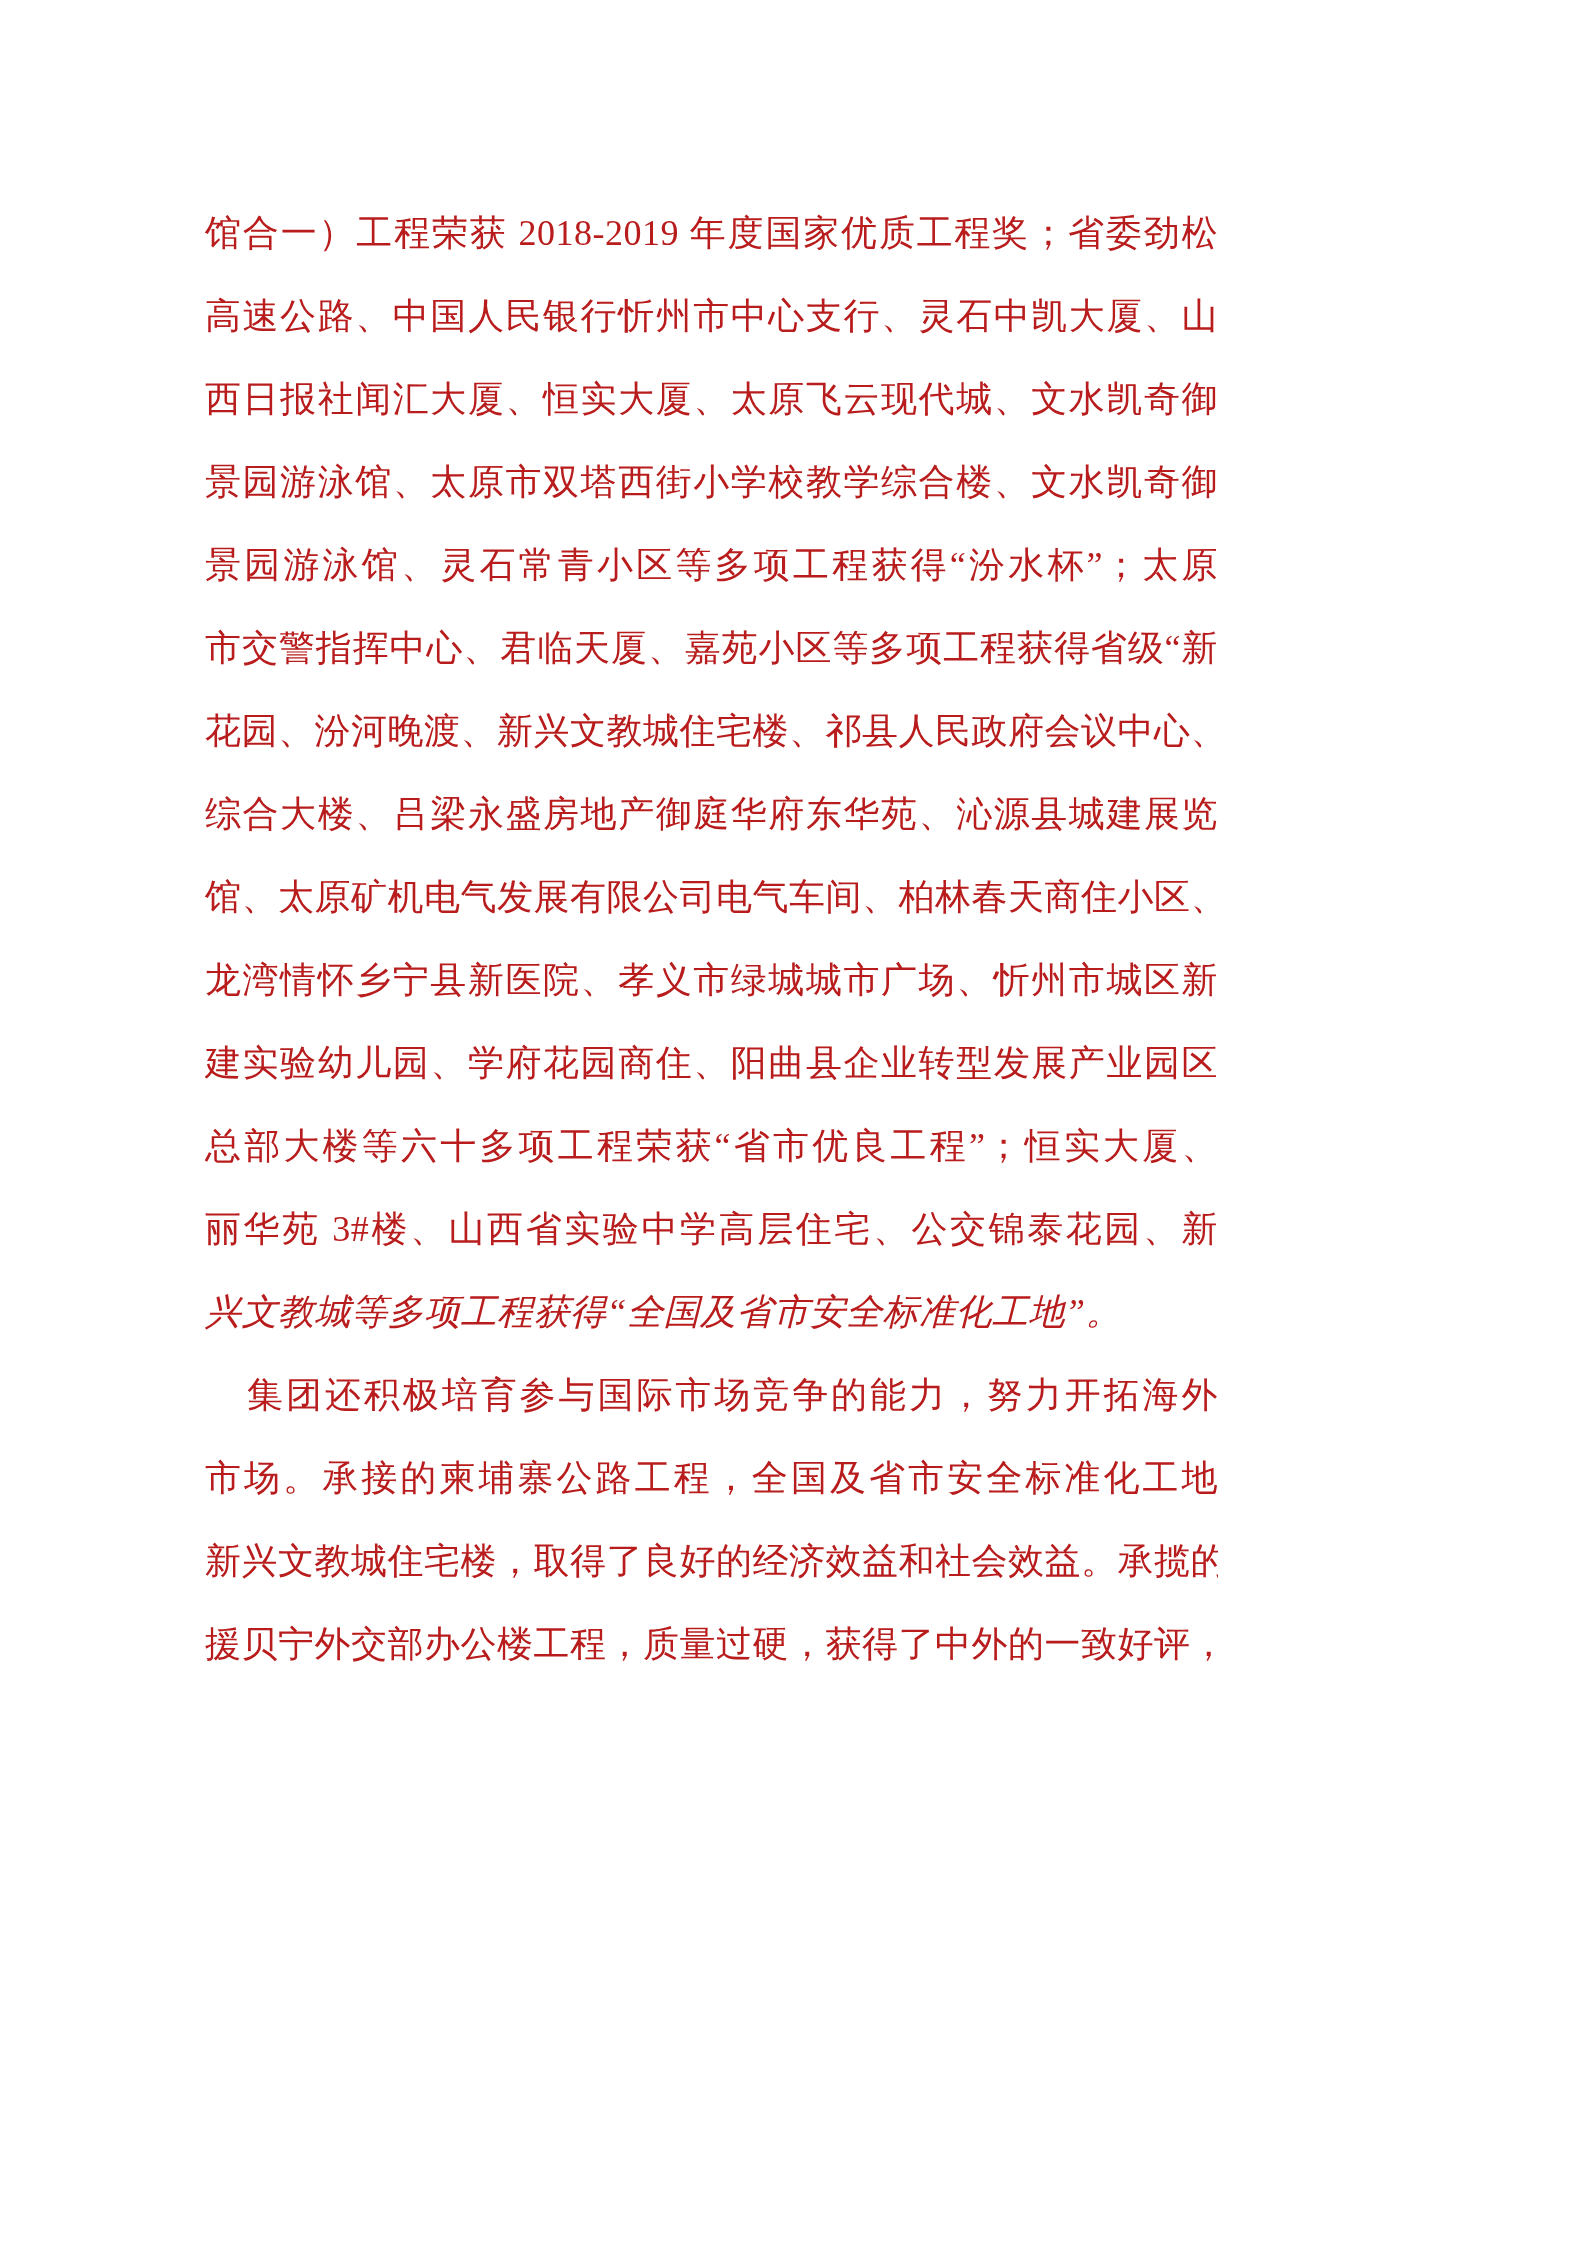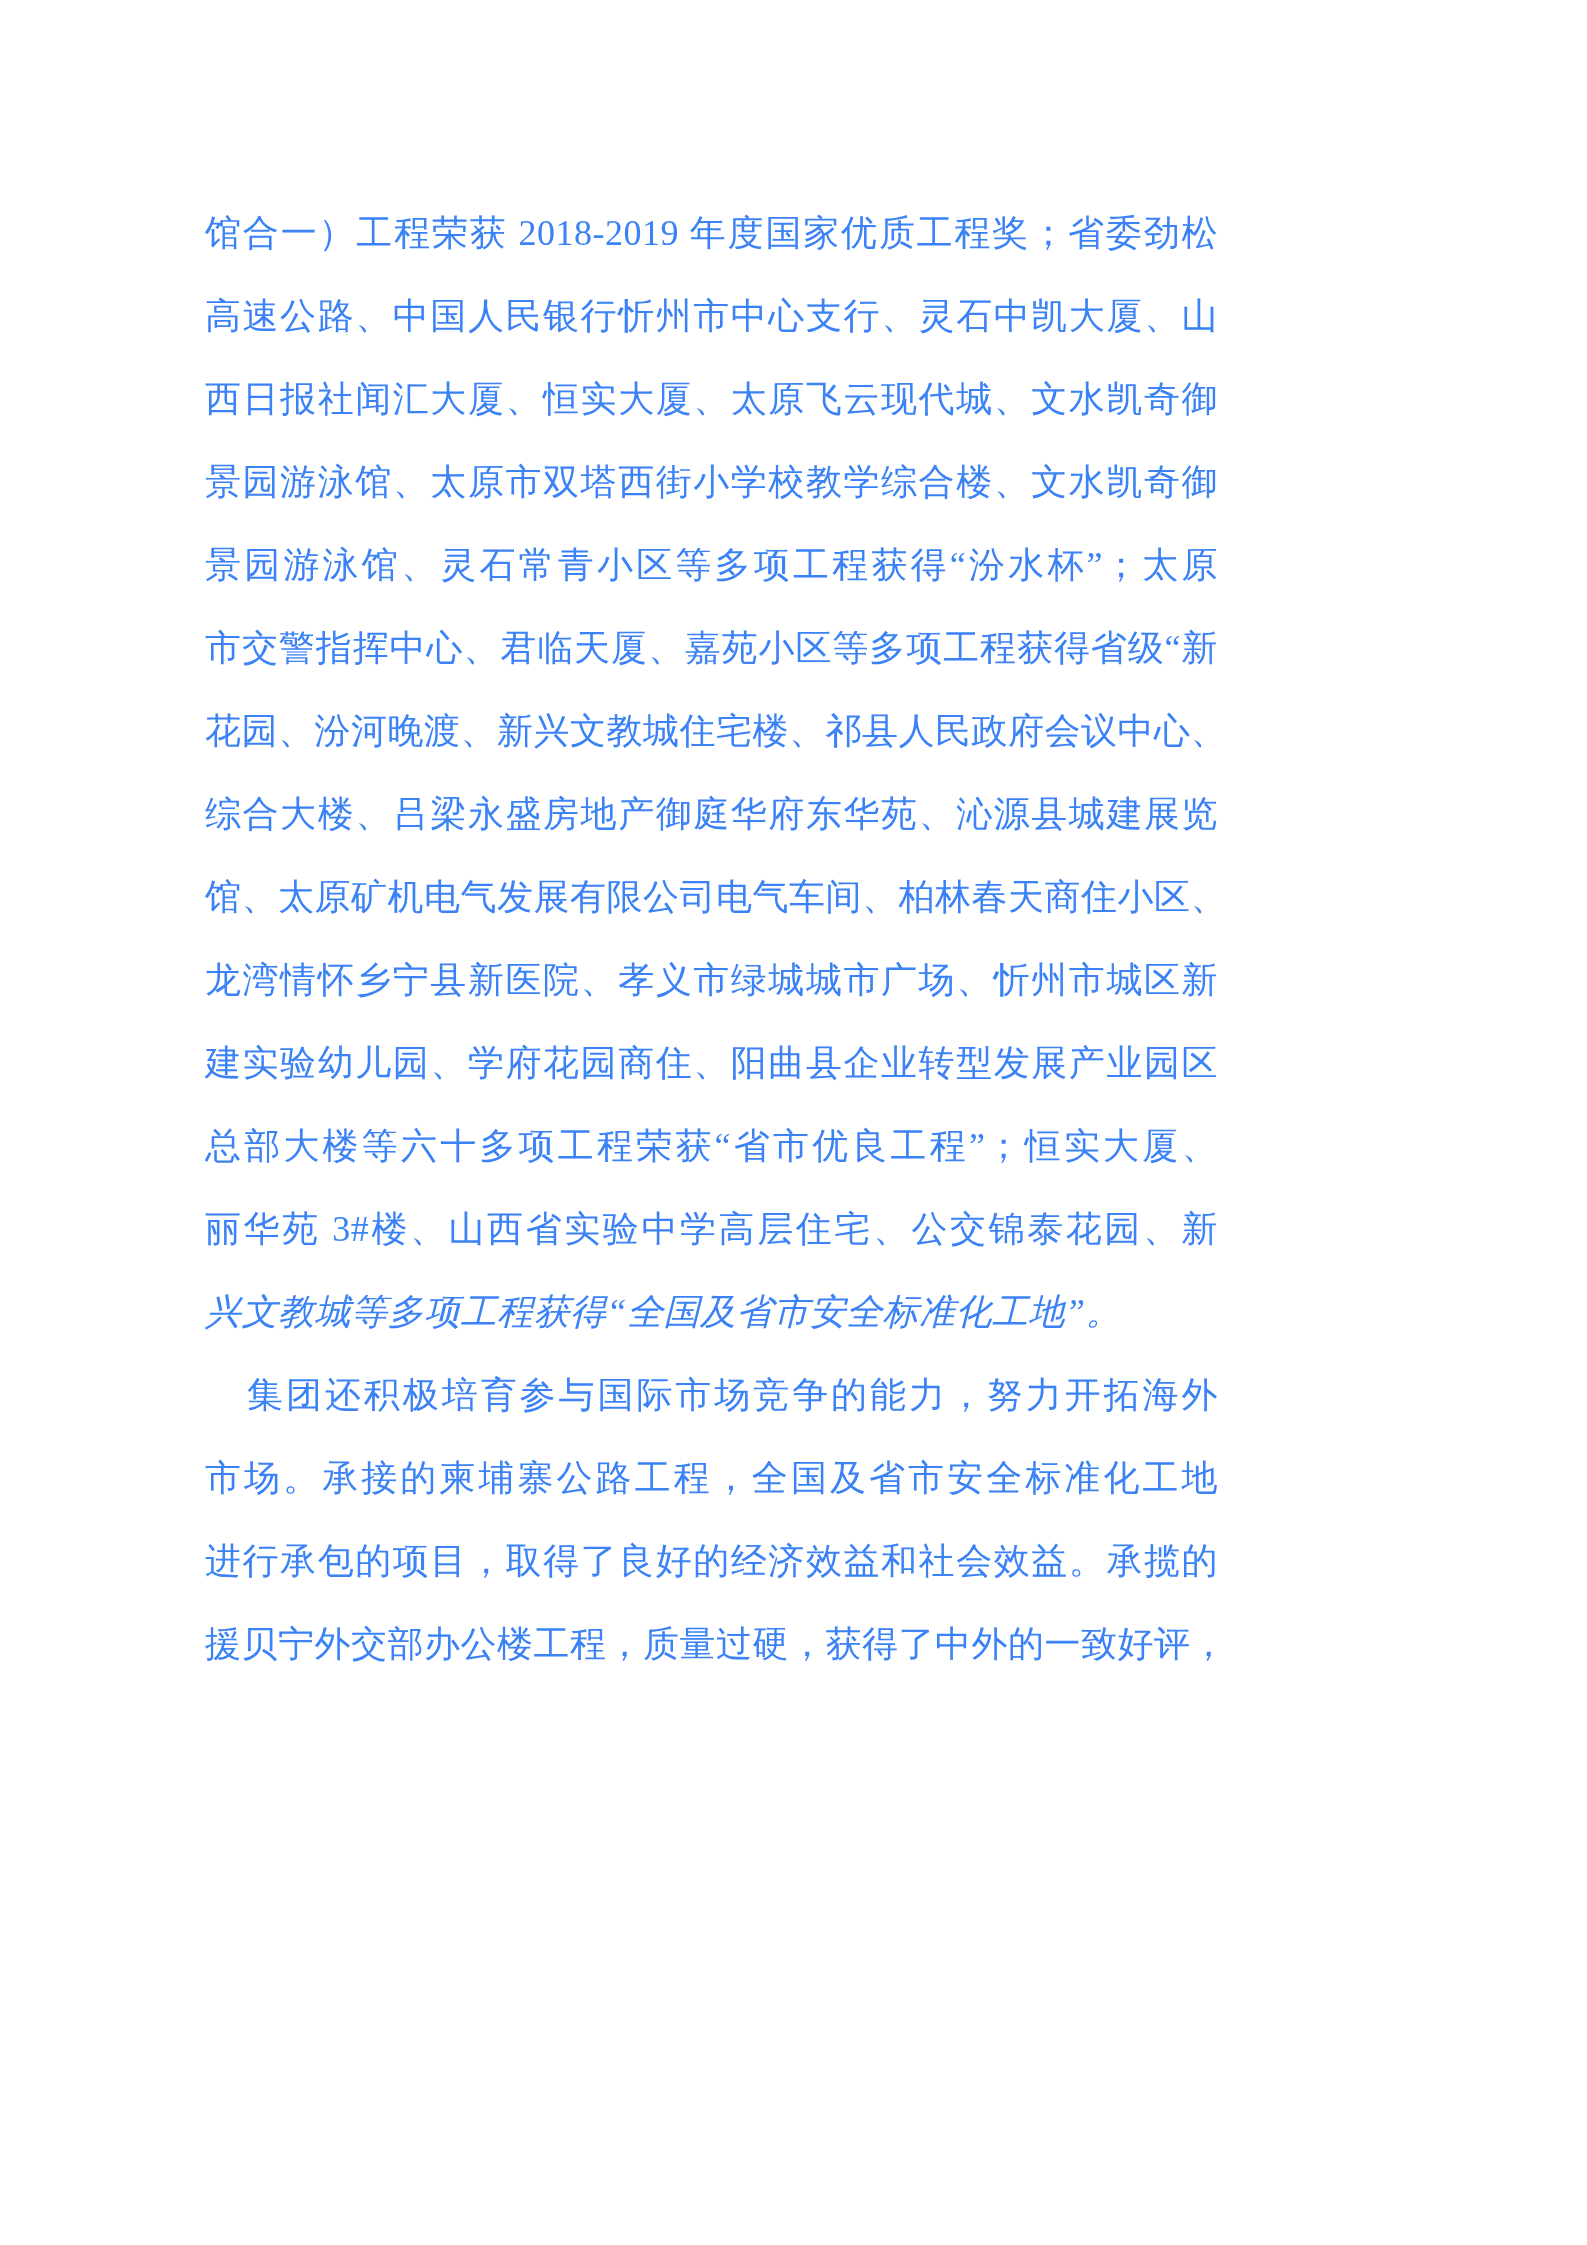--- a/index.html
+++ b/index.html
@@ -39,37 +39,37 @@
   .line.last {
     text-align: right;
     text-align-last: left;
     font-style: italic;
   }
 </style>
 </head>
 <body>
 
 <div class="page" style="background: rgb(255, 255, 255);">
-  <div class="document-body" style="color: #3b82f6;">
+  <div class="document-body" style="color: #b91c1c;">
       <div class="paragraph">
         <div class="line">馆合一）工程荣获 2018-2019 年度国家优质工程奖；省委劲松</div>
         <div class="line">高速公路、中国人民银行忻州市中心支行、灵石中凯大厦、山</div>
         <div class="line">西日报社闻汇大厦、恒实大厦、太原飞云现代城、文水凯奇御</div>
         <div class="line">景园游泳馆、太原市双塔西街小学校教学综合楼、文水凯奇御</div>
         <div class="line">景园游泳馆、灵石常青小区等多项工程获得“汾水杯”；太原</div>
         <div class="line">市交警指挥中心、君临天厦、嘉苑小区等多项工程获得省级“新</div>
         <div class="line">花园、汾河晚渡、新兴文教城住宅楼、祁县人民政府会议中心、</div>
         <div class="line">综合大楼、吕梁永盛房地产御庭华府东华苑、沁源县城建展览</div>
         <div class="line">馆、太原矿机电气发展有限公司电气车间、柏林春天商住小区、</div>
         <div class="line">龙湾情怀乡宁县新医院、孝义市绿城城市广场、忻州市城区新</div>
         <div class="line">建实验幼儿园、学府花园商住、阳曲县企业转型发展产业园区</div>
         <div class="line">总部大楼等六十多项工程荣获“省市优良工程”；恒实大厦、</div>
         <div class="line">丽华苑 3#楼、山西省实验中学高层住宅、公交锦泰花园、新</div>
         <div class="line last">兴文教城等多项工程获得“全国及省市安全标准化工地”。</div>
       </div>
       <div class="paragraph">
         <div class="line" style="padding-left: 42px;">集团还积极培育参与国际市场竞争的能力，努力开拓海外</div>
         <div class="line">市场。承接的柬埔寨公路工程，全国及省市安全标准化工地</div>
-        <div class="line">进行承包的项目，取得了良好的经济效益和社会效益。承揽的</div>
+        <div class="line">新兴文教城住宅楼，取得了良好的经济效益和社会效益。承揽的</div>
         <div class="line">援贝宁外交部办公楼工程，质量过硬，获得了中外的一致好评，</div>
       </div>
     </div>
 </div>
 
 </body></html>

